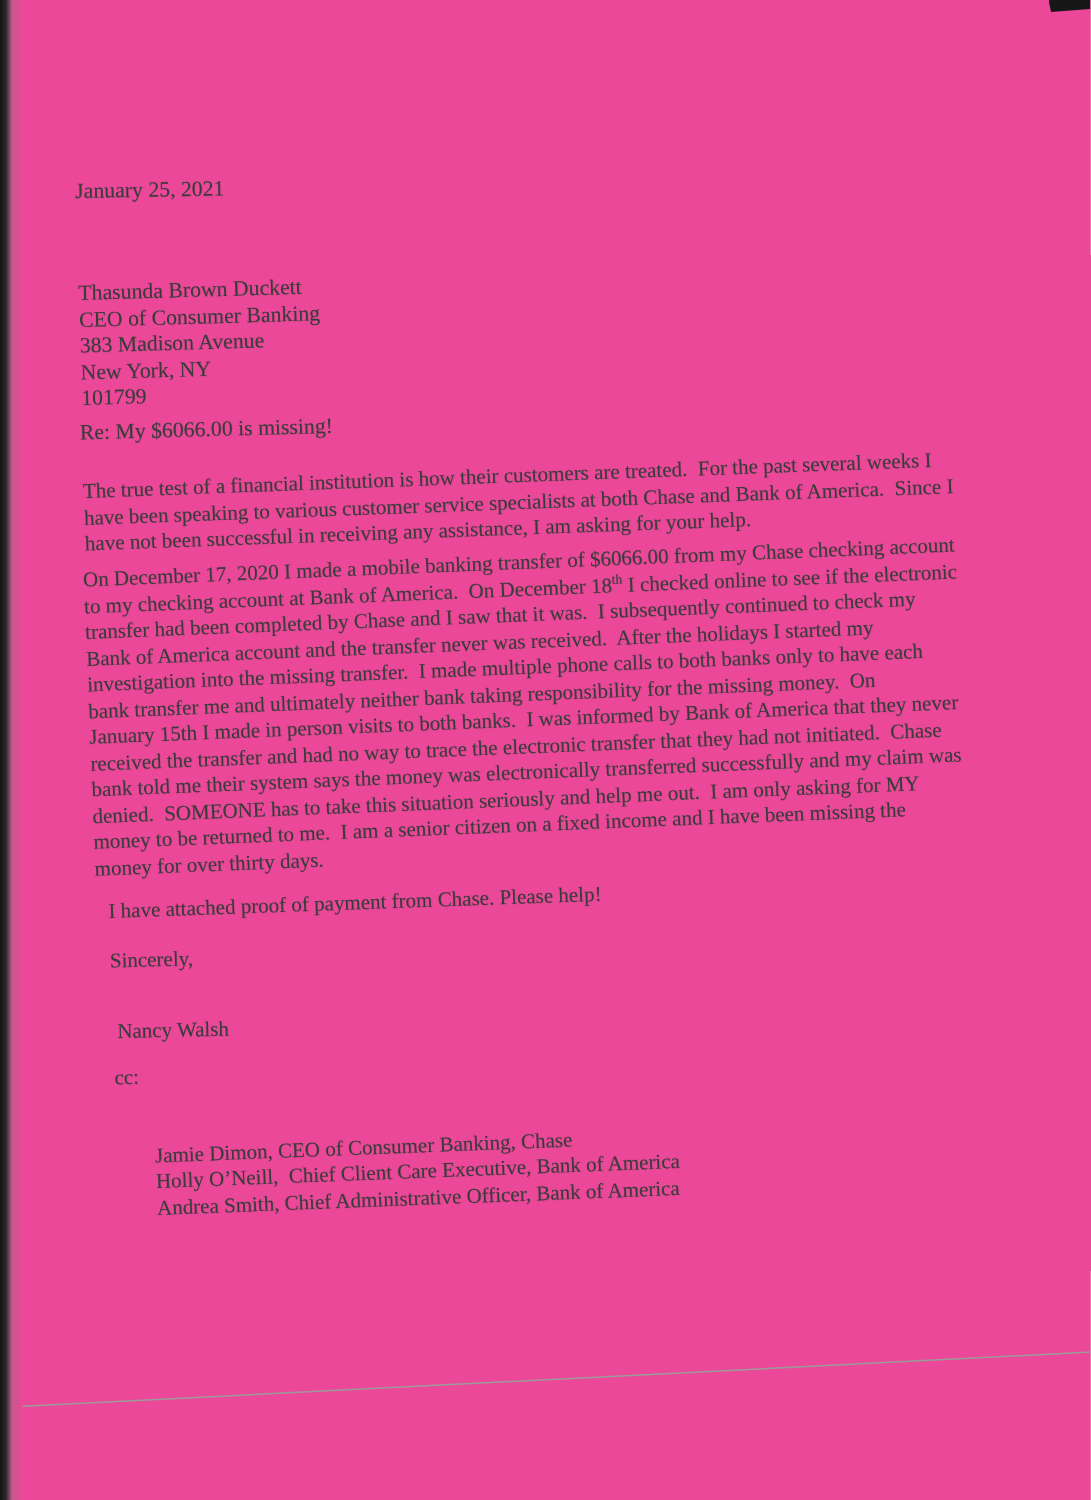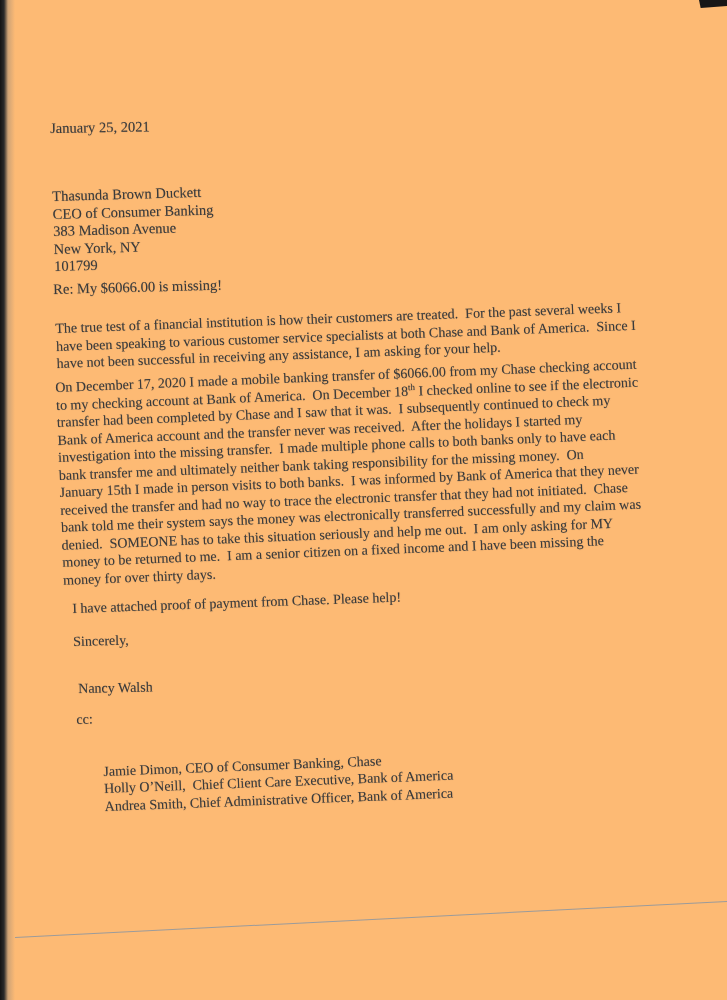--- a/index.html
+++ b/index.html
@@ -80,21 +80,21 @@
   .attach    { left: 72px; top: 600px; transform: rotate(-2deg); }
   .closing   { left: 73px; top: 633px; transform: rotate(-1.5deg); }
   .signature { left: 78px; top: 680px; transform: rotate(-1.2deg); }
   .cc        { left: 76px; top: 711px; transform: rotate(-2.2deg); }
   .cc-label  { position: absolute; left: 0; top: 0; line-height: 17.5px; }
   .cc-entries { margin-left: 25px; }
 </style>
 </head>
 <body>
 
-<div class="scan-page" style="background: #fdba74;">
+<div class="scan-page" style="background: #ec4899;">
   <div class="scanner-strip-left"></div>
   <div class="scanner-mark-topright"></div>
   <div class="paper-edge" style="background: rgb(155, 155, 155);"></div>
 
   <div class="letter" style="color: rgb(59, 59, 59);">
     <div class="block date">January 25, 2021</div>
 
     <div class="block recipient"><div class="line">Thasunda Brown Duckett</div><div class="line">CEO of Consumer Banking</div><div class="line">383 Madison Avenue</div><div class="line">New York, NY</div><div class="line">101799</div></div>
 
     <div class="block subject">Re: My $6066.00 is missing!</div>

